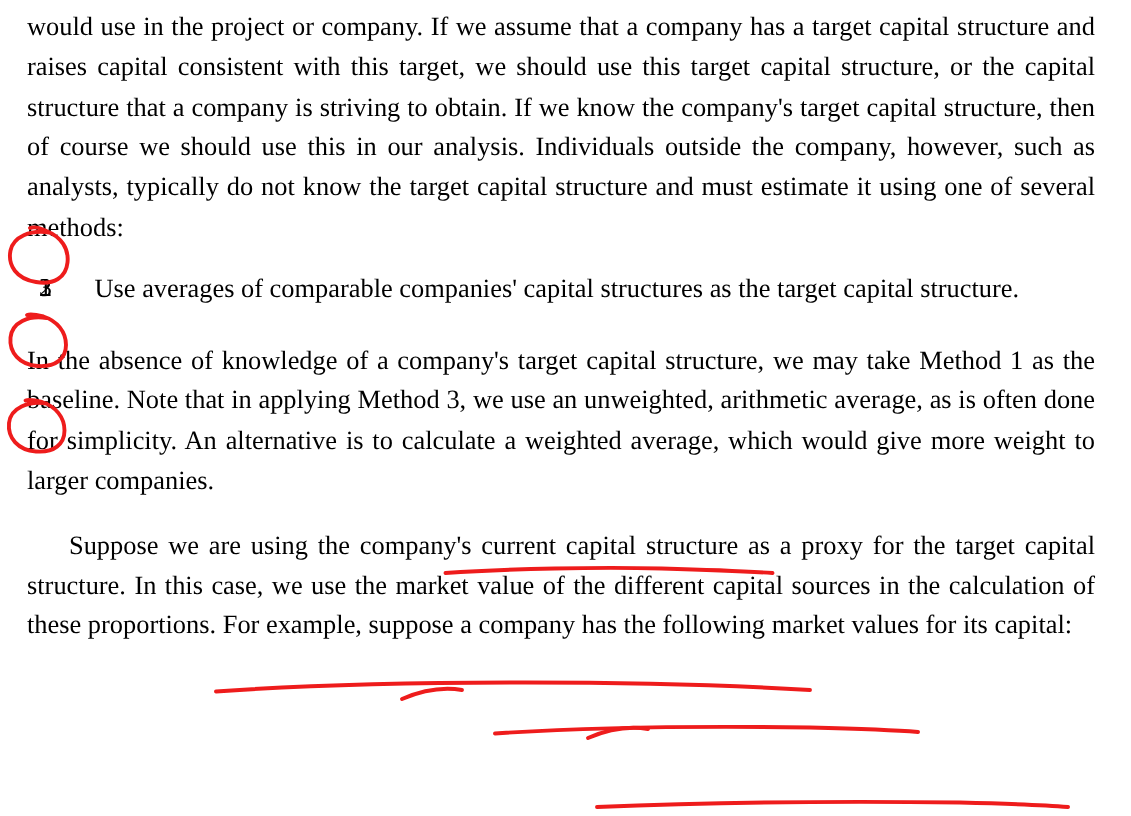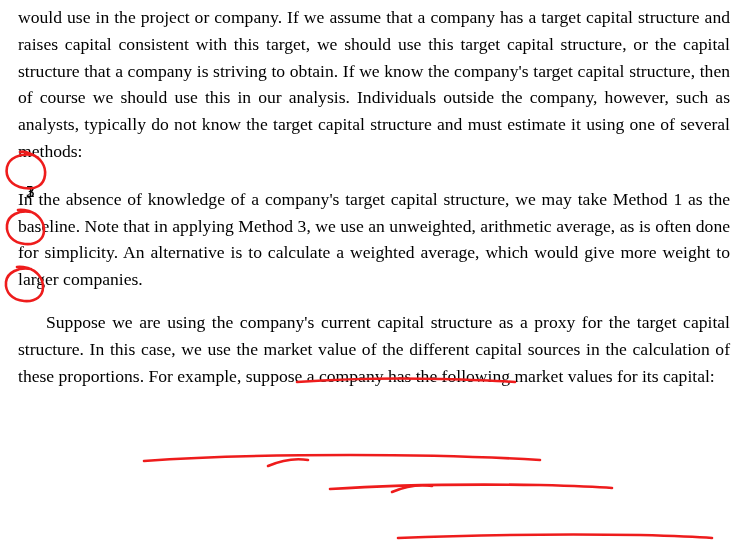--- a/index.html
+++ b/index.html
@@ -79,20 +79,21 @@
 
   <ul class="numlist">
     <li>
       <span class="num">1</span>
     </li>
     <li>
       <span class="num">2</span>
     </li>
     <li>
       <span class="num">3</span>
+      <span>Use averages of comparable companies' capital structures as the target capital structure.</span>
     </li>
   </ul>
 
   <p class="para body-1">In the absence of knowledge of a company's target capital structure, we may take Method 1 as the baseline. Note that in applying Method 3, we use an unweighted, arithmetic average, as is often done for simplicity. An alternative is to calculate a weighted average, which would give more weight to larger companies.</p>
 
   <p class="para body-2">Suppose we are using the company's current capital structure as a proxy for the target capital structure. In this case, we use the market value of the different capital sources in the calculation of these proportions. For example, suppose a company has the following market values for its capital:</p>
 
   <svg class="ink" viewBox="0 0 754 544">
     <g fill="none" stroke="#ee1c1c" stroke-width="2.6" stroke-linecap="round" stroke-linejoin="round">
 

